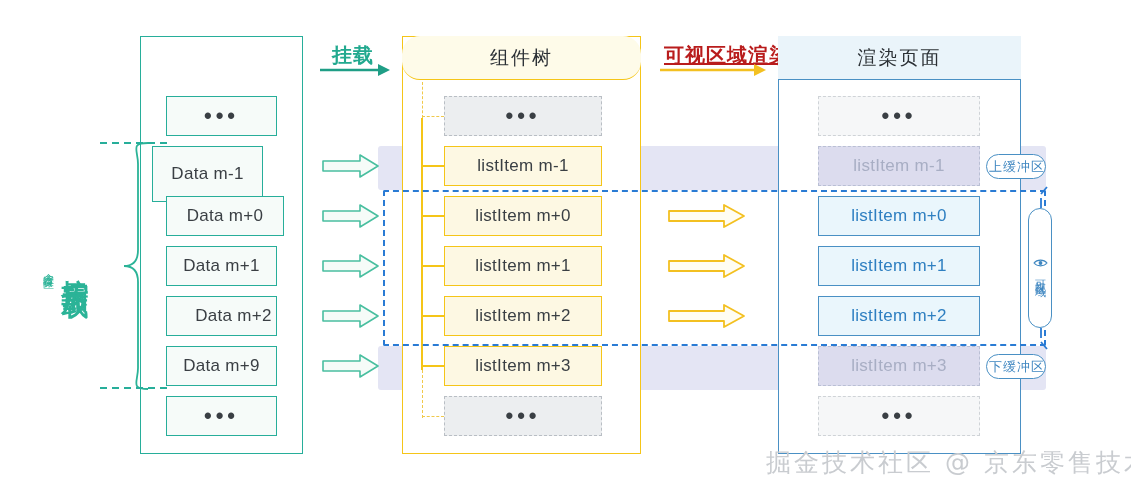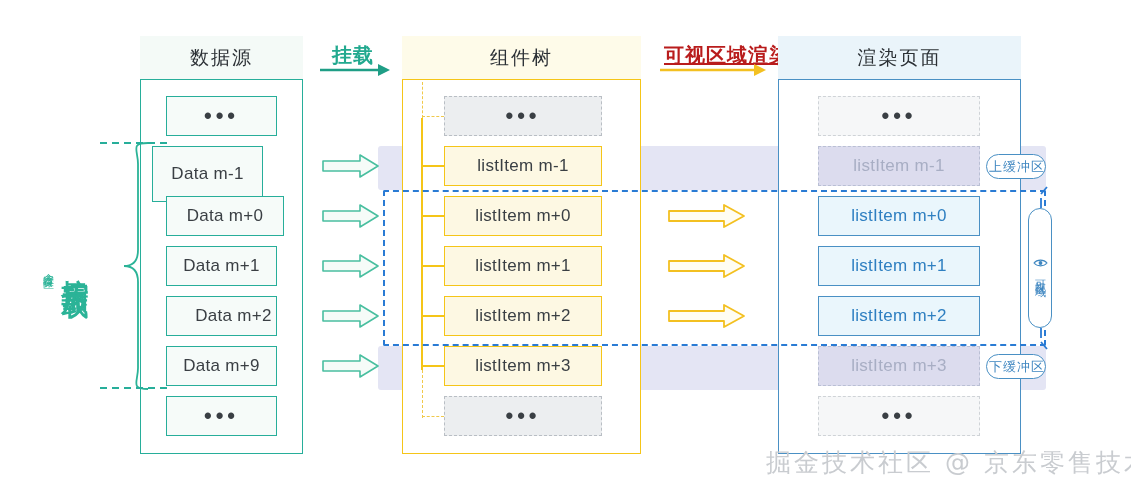--- a/index.html
+++ b/index.html
@@ -21,21 +21,21 @@
     display:flex;align-items:center;justify-content:center;
     font-size:19px;letter-spacing:2px;color:#2b3035;
   }
 
   
   .panel.green{border:1.6px solid #27ae9a;}
   .panel-hd.green{border-bottom:1.6px solid #27ae9a;background:#f4faf7;}
 
   
   .panel.yellow{border:1.6px solid #f5c518;}
-  .panel-hd.yellow{border-bottom:1.6px solid #f5c518;background:#fefbe9;}
+  .panel-hd.yellow{border-bottom:1.6px solid #f5c518;background:#fefbe9;border-radius:18px;}
 
   
   .panel.blue{border:1.6px solid #4a90c4;}
   .panel-hd.blue{border-bottom:1.6px solid #4a90c4;background:#eaf4fa;}
 
   
   .item{
     position:absolute;box-sizing:border-box;
     display:flex;align-items:center;justify-content:center;
     font-size:17px;color:#3a3f44;letter-spacing:.3px;
@@ -113,23 +113,20 @@
 </style>
 </head>
 <body>
 
 <div id="stage">
 
   <div class="buffer-band" style="left:378px;top:146px;width:668px;height:44px;"></div>
   <div class="buffer-band" style="left:378px;top:346px;width:668px;height:44px;"></div>
 
   <div class="panel green" style="left:140px;top:36px;width:163px;height:418px;"></div>
-  <div class="panel-hd green" style="left:140px;top:36px;width:163px;height:44px;">
-    <span>数据源</span>
-  </div>
 
   <div class="item dots-green" style="left:166px;top:96px;width:111px;height:40px;">
     <span class="dots">•••</span>
   </div>
   <div class="item data" style="left:152px;top:146px;width:111px;height:56px;">
     <span>Data m-1</span>
   </div>
   <div class="item data" style="left:166px;top:196px;width:118px;height:40px;">
     <span>Data m+0</span>
   </div>

